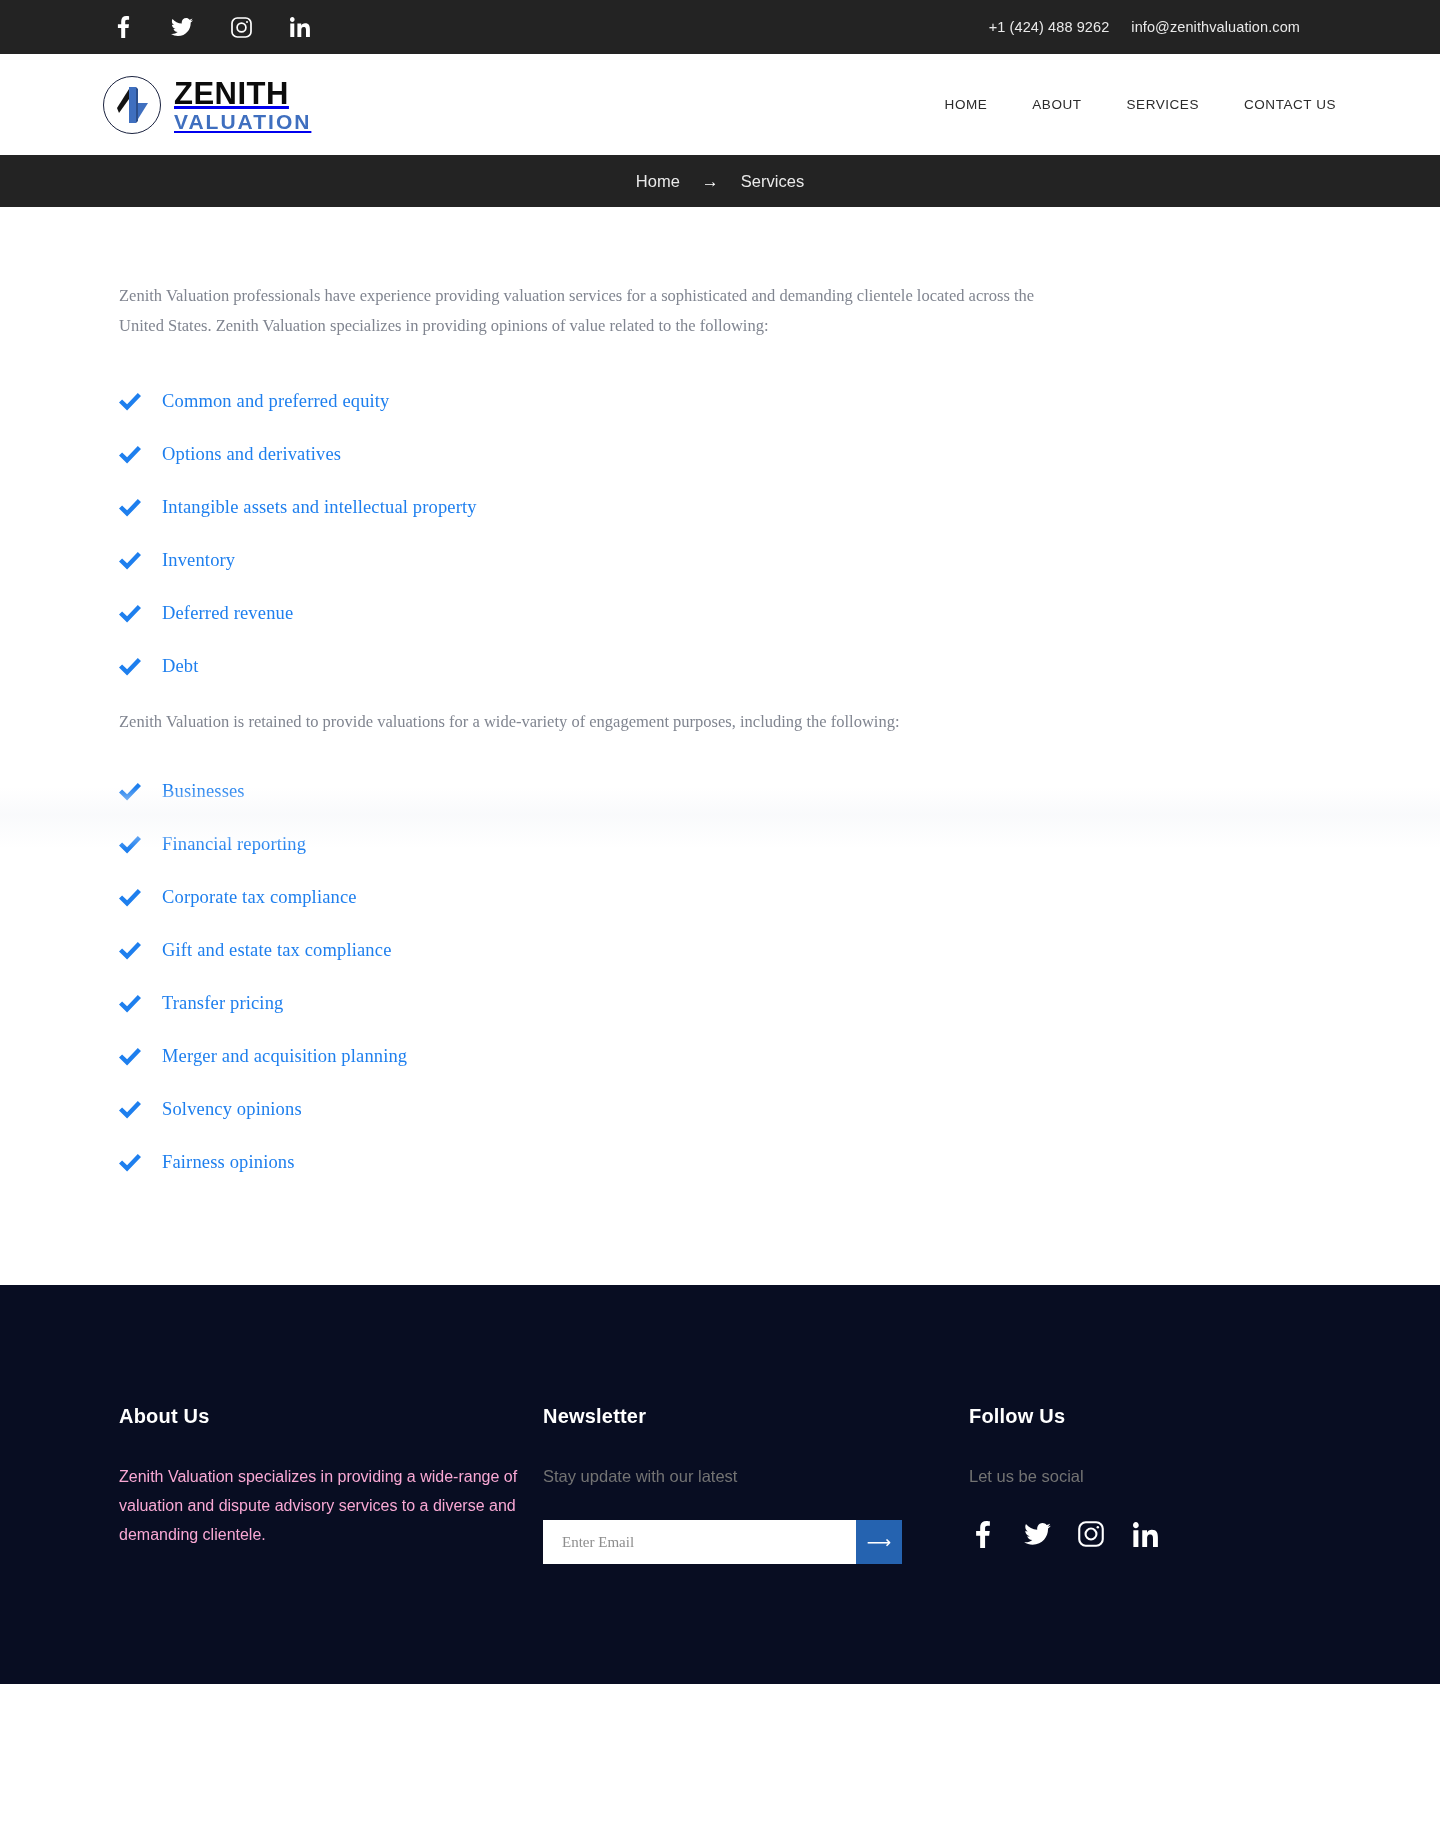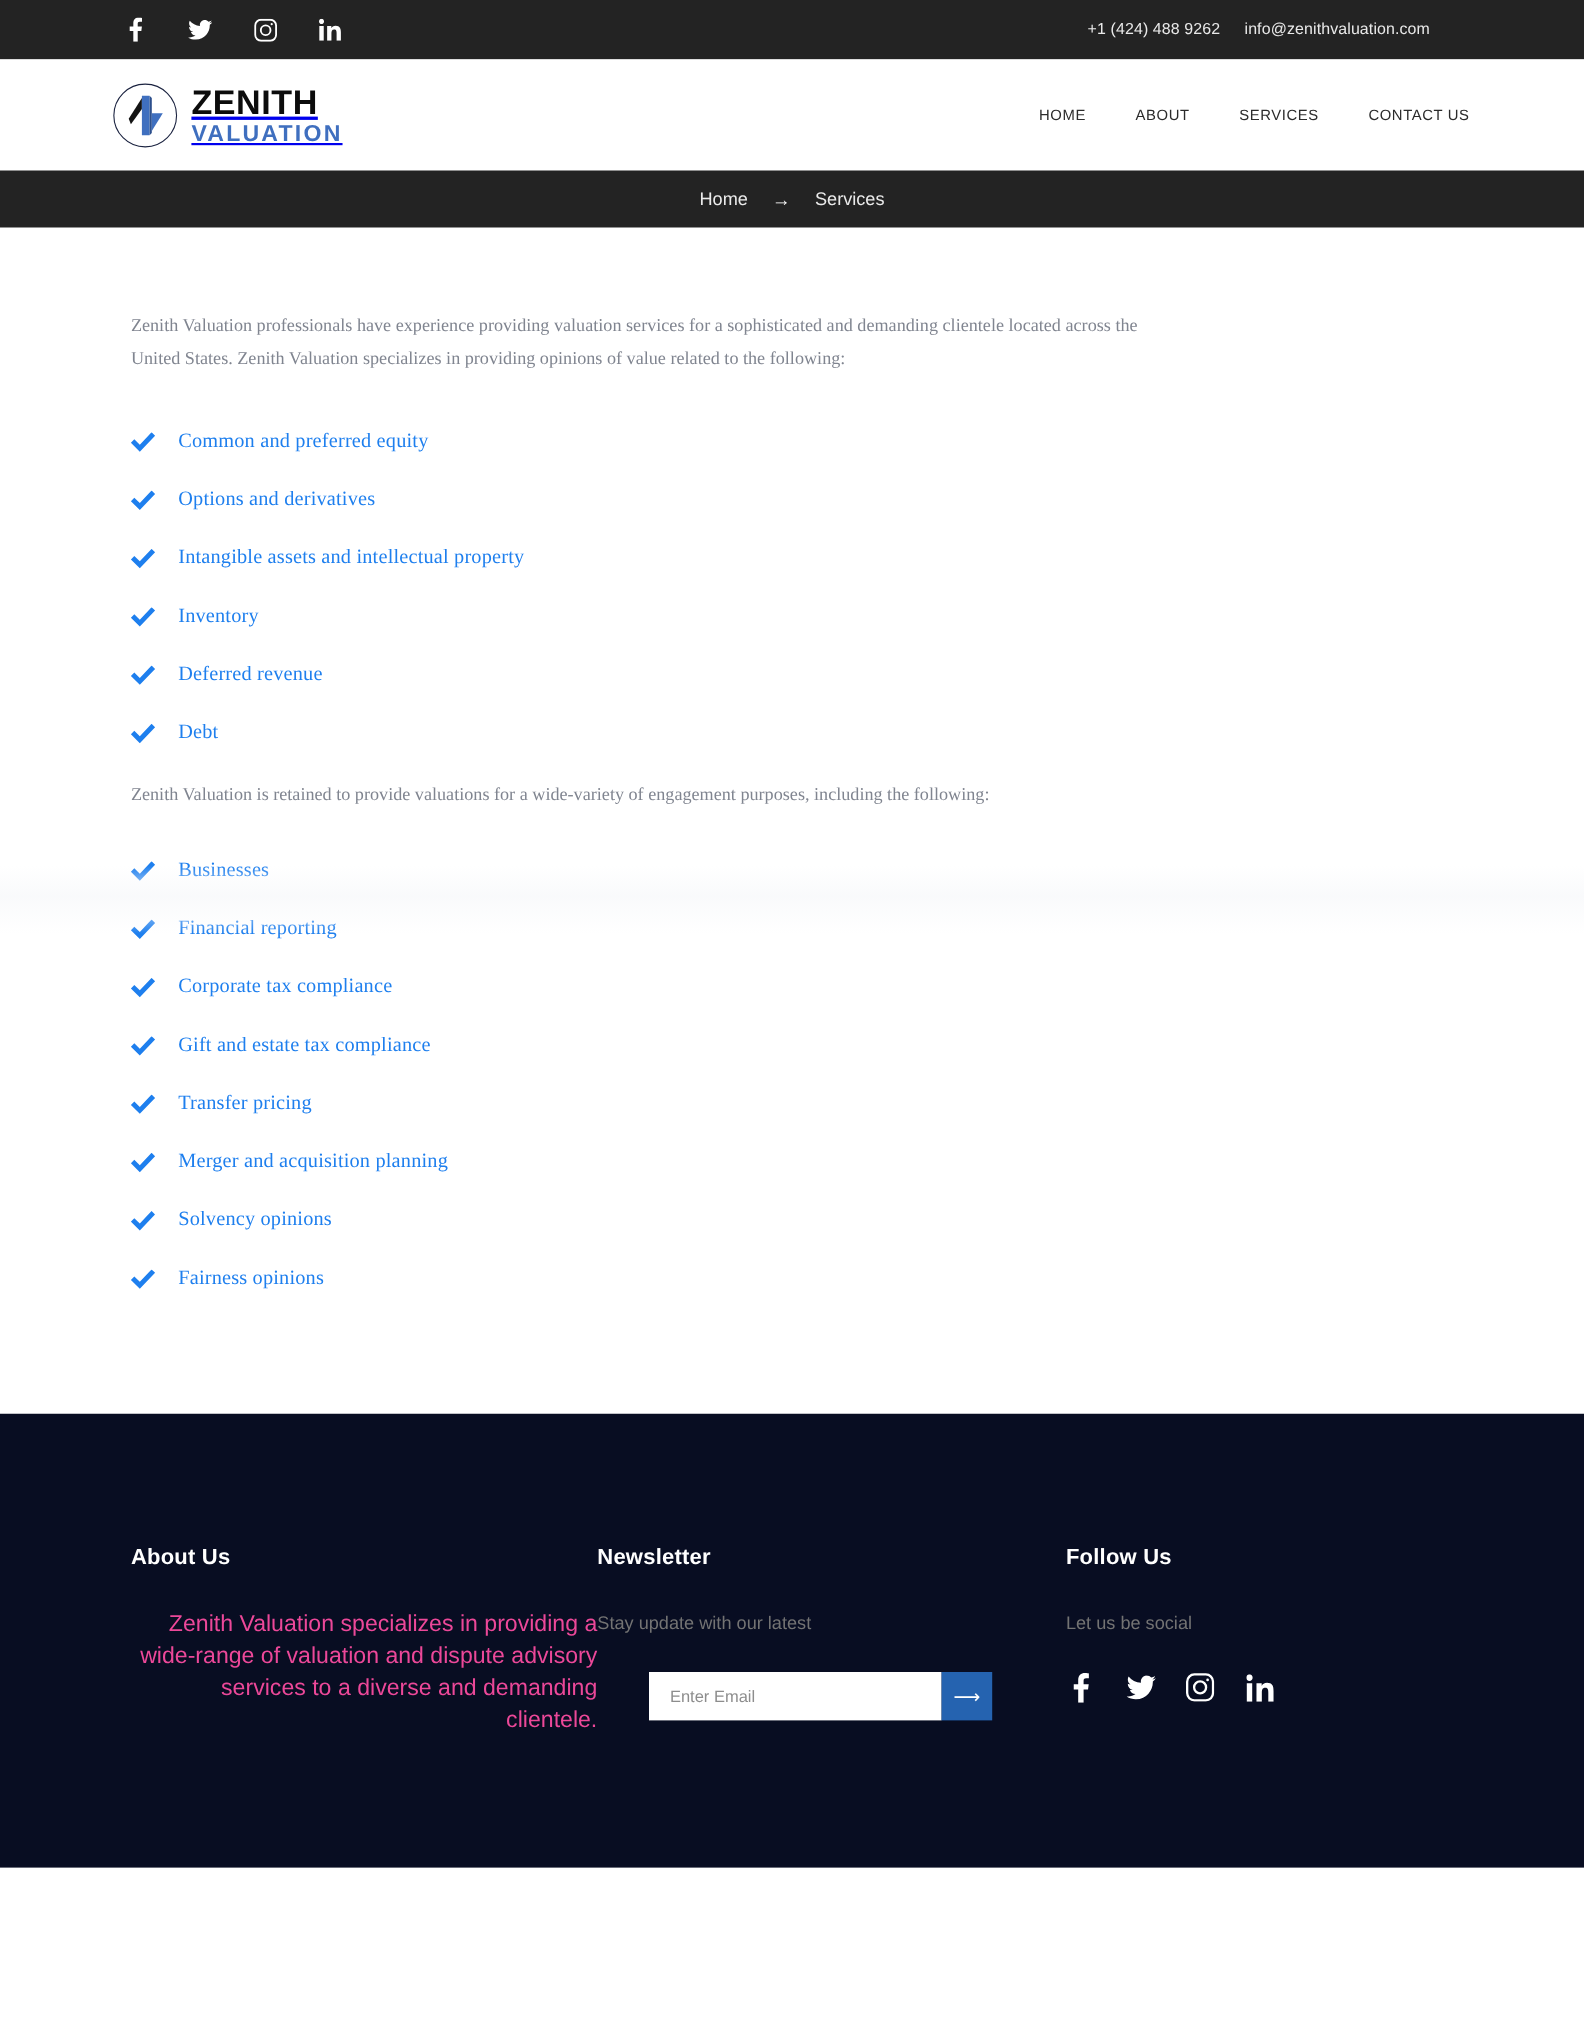--- a/index.html
+++ b/index.html
@@ -168,46 +168,44 @@
   .f-col-follow{ flex: 1; }
   .f-title {
     color: #ffffff;
     font-size: 20px;
     font-weight: 700;
     letter-spacing: .2px;
     margin-bottom: 34px;
     margin-top: 24px;
   }
   .f-text {
-    color: #ec4899;
-    font-size: 21px;
+    color: #f9a8d4;
+    font-size: 16px;
     line-height: 29px;
-    text-align: right;
   }
   .f-sub {
     color: #737373;
     font-size: 16.5px;
     line-height: 29px;
     margin-bottom: 29px;
   }
   .news-form {
     display: flex;
     width: 359px;
     height: 44px;
   }
   .news-input {
     flex: 1;
     border: none;
     outline: none;
     background: #ffffff;
     padding: 0 19px;
-    font-family: Liberation Sans, sans-serif;
+    font-family: Liberation Serif, serif;
     font-size: 15px;
     color: #3a3a3a;
-    margin-left: 47px;
   }
   .news-input::placeholder { color: #8d8d8d; }
   .news-btn {
     width: 46px;
     border: none;
     background: #2563b0;
     color: #ffffff;
     cursor: pointer;
     display: flex;
     align-items: center;

